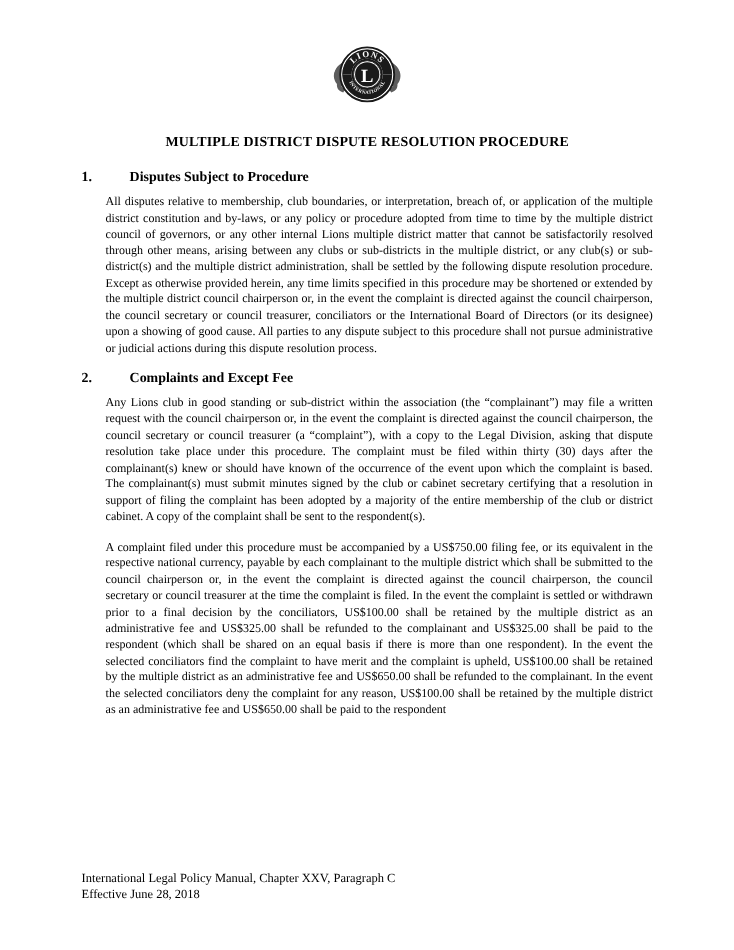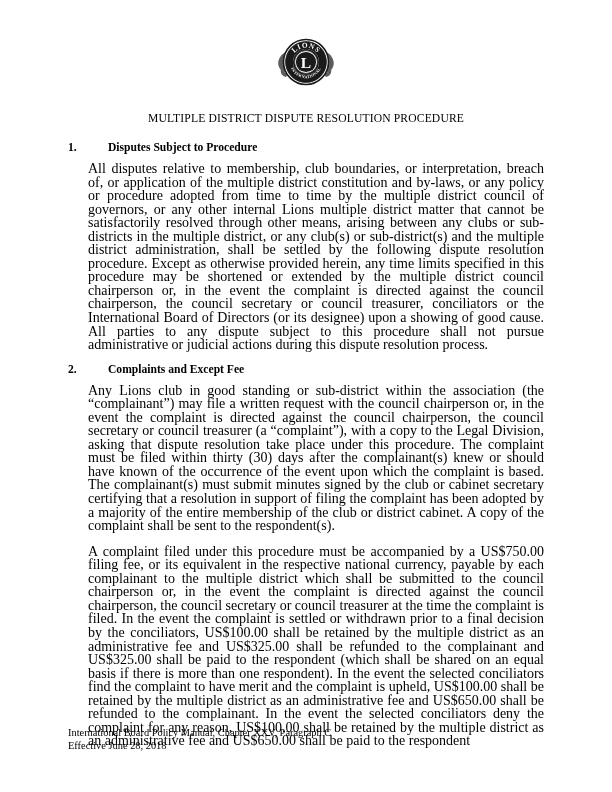--- a/index.html
+++ b/index.html
@@ -38,21 +38,21 @@
     height: 58px;
   }
 
   
   .doc-title {
     position: absolute;
     left: 68px;
     top: 112px;
     width: 476px;
     text-align: center;
-    font-weight: normal;
+    font-weight: bold;
     font-size: 11.6px;
     letter-spacing: 0.15px;
   }
 
   
   .content {
     position: absolute;
     left: 68px;
     top: 141px;
     width: 476px;
@@ -75,21 +75,21 @@
   }
   .section-title {
     flex: 1 1 auto;
     margin-left: 20px;
   }
 
   .para {
     margin: 0 0 12px 20px;
     text-align: justify;
     text-justify: inter-word;
-    font-size: 14px;
+    font-size: 10px;
     line-height: 13.55px;
     hyphens: none;
   }
   .para:last-child { margin-bottom: 0; }
 
   .sec-gap { height: 11px; }
 
   
   .footer {
     position: absolute;
@@ -179,17 +179,17 @@
         <span class="section-num">2.</span>
         <span class="section-title">Complaints and Except Fee</span>
       </div>
       <p class="para">Any Lions club in good standing or sub-district within the association (the “complainant”) may file a written request with the council chairperson or, in the event the complaint is directed against the council chairperson, the council secretary or council treasurer (a “complaint”), with a copy to the Legal Division, asking that dispute resolution take place under this procedure. The complaint must be filed within thirty (30) days after the complainant(s) knew or should have known of the occurrence of the event upon which the complaint is based. The complainant(s) must submit minutes signed by the club or cabinet secretary certifying that a resolution in support of filing the complaint has been adopted by a majority of the entire membership of the club or district cabinet.  A copy of the complaint shall be sent to the respondent(s).</p>
       <p class="para">A complaint filed under this procedure must be accompanied by a US$750.00 filing fee, or its equivalent in the respective national currency, payable by each complainant to the multiple district which shall be submitted to the council chairperson or, in the event the complaint is directed against the council chairperson, the council secretary or council treasurer at the time the complaint is filed.  In the event the complaint is settled or withdrawn prior to a final decision by the conciliators, US$100.00 shall be retained by the multiple district as an administrative fee and US$325.00 shall be refunded to the complainant and US$325.00 shall be paid to the respondent (which shall be shared on an equal basis if there is more than one respondent).  In the event the selected conciliators find the complaint to have merit and the complaint is upheld, US$100.00 shall be retained by the multiple district as an administrative fee and US$650.00 shall be refunded to the complainant.  In the event the selected conciliators deny the complaint for any reason, US$100.00 shall be retained by the multiple district as an administrative fee and US$650.00 shall be paid to the respondent</p>
     </div>
 
   </div>
 
   <div class="footer">
-    <div>International Board Policy Manual, Chapter XXV, Paragraph C</div>
+    <div>International Legal Policy Manual, Chapter XXV, Paragraph C</div>
     <div>Effective June 28, 2018</div>
   </div>
 
 </div>
 
 </body></html>

